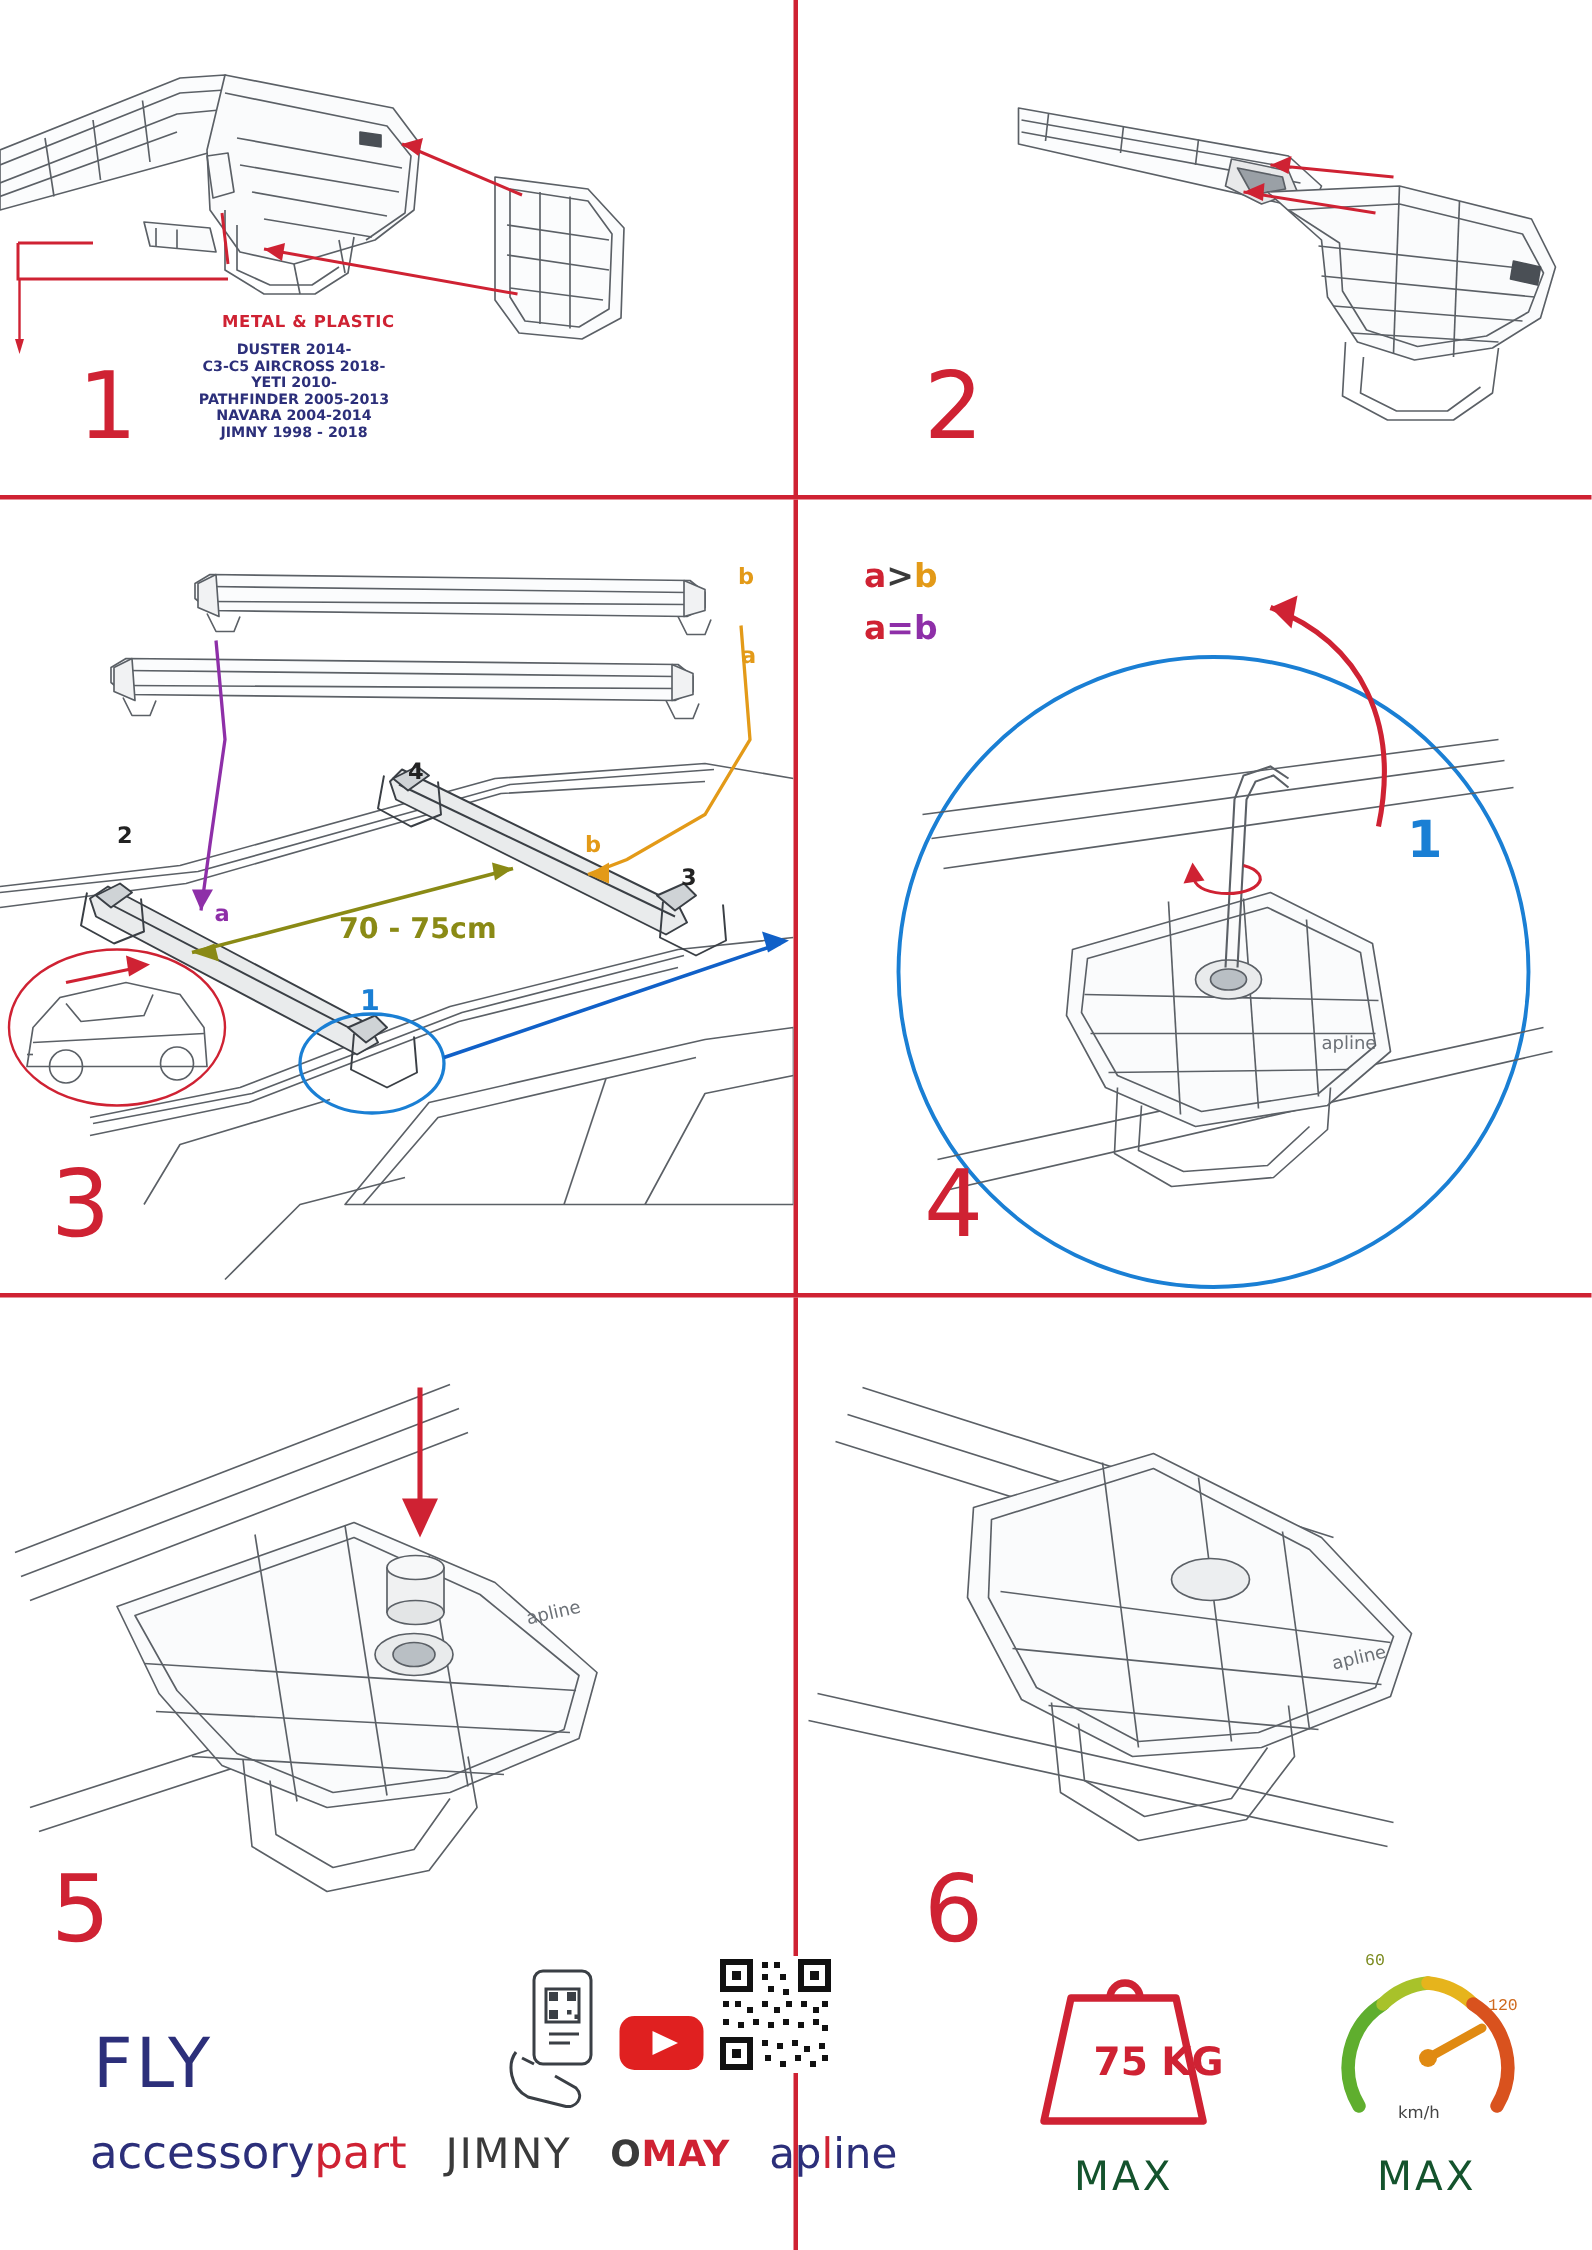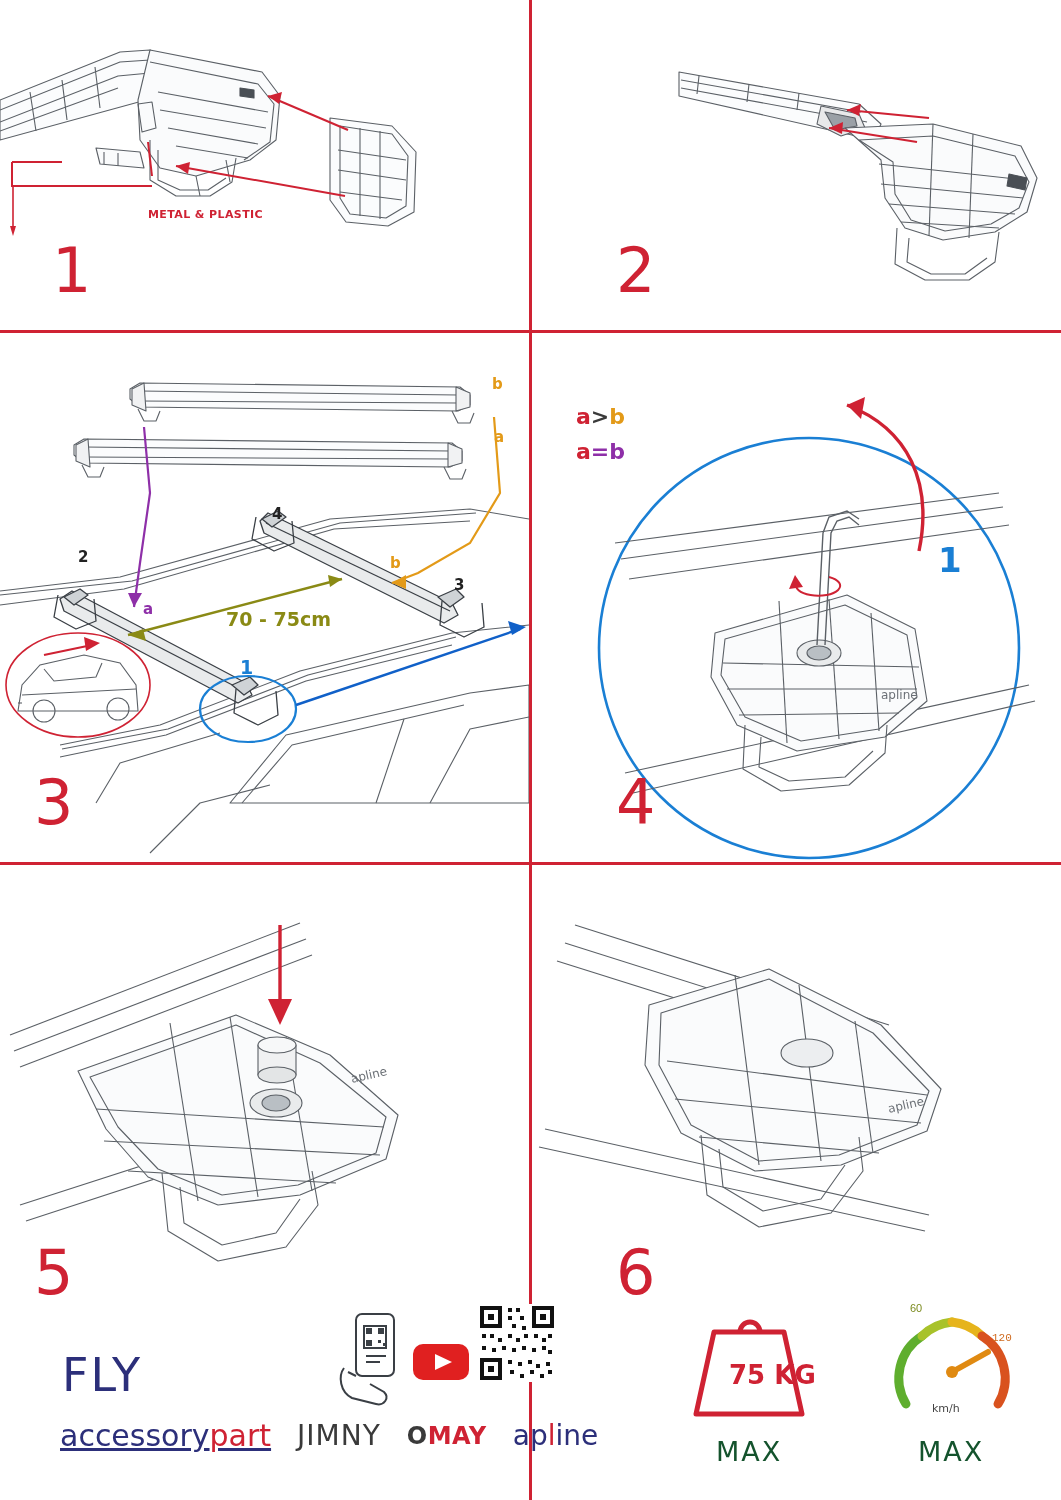--- a/index.html
+++ b/index.html
@@ -47,21 +47,20 @@
     font-weight:bold;
     text-align:center;
     width:200px;
     font-family:"DejaVu Sans", sans-serif;
   }
   .ab{
     position:absolute;
     font-size:22px;
     font-weight:bold;
     font-family:"DejaVu Sans", sans-serif;
-    margin-top:32px;
   }
   .ab .a{color:#cf2233;}
   .ab .op{color:#3a3a3a;}
   .ab .b{color:#e39a18;}
   .ab.eq .op{color:#8e2fa8;}
   .ab.eq .b{color:#8e2fa8;}
 
   .lbl{position:absolute;font-size:15px;font-weight:bold;font-family:"DejaVu Sans", sans-serif;}
   .lbl.orange{color:#e39a18;}
   .lbl.purple{color:#8e2fa8;}
@@ -78,37 +77,37 @@
   .seq .b{color:#1a7fd4;}
   .one-blue{position:absolute;color:#1a7fd4;font-size:34px;font-weight:bold;font-family:"DejaVu Sans", sans-serif;}
   .one-sm{position:absolute;color:#1a7fd4;font-size:19px;font-weight:bold;font-family:"DejaVu Sans", sans-serif;}
 
   
   .fly{
     position:absolute;color:#2c2f7a;font-size:46px;letter-spacing:2px;
     font-family:"DejaVu Sans", sans-serif;
   }
   .brandrow{position:absolute;display:flex;align-items:center;gap:26px;}
-  .b-accessory{font-size:30px;color:#2c2f7a;font-family:"DejaVu Sans", sans-serif;text-decoration:underline;}
+  .b-accessory{font-size:30px;color:#2c2f7a;font-family:"DejaVu Sans", sans-serif;}
   .b-accessory .part{color:#cf2233;}
   .b-omad{font-size:28px;color:#3a3a3a;font-family:"DejaVu Sans", sans-serif;letter-spacing:1px;}
   .b-omay{font-size:24px;color:#cf2233;font-weight:bold;font-family:"DejaVu Sans", sans-serif;letter-spacing:.5px;}
   .b-omay .o{color:#3a3a3a;}
   .b-apline{font-size:28px;color:#2c2f7a;font-family:"DejaVu Sans", sans-serif;}
   .b-apline .l{color:#cf2233;}
 
   .maxlabel{
     position:absolute;font-size:27px;color:#14532d;letter-spacing:2px;
     font-family:"DejaVu Sans", sans-serif;
   }
   .kgtext{
     position:absolute;color:#cf2233;font-size:26px;font-weight:bold;
     font-family:"DejaVu Sans", sans-serif;
   }
-  .speed-t{position:absolute;font-size:11px;color:#7b8a1e;font-family:Liberation Sans, sans-serif;}
+  .speed-t{position:absolute;font-size:11px;color:#7b8a1e;font-family:Liberation Mono, monospace;}
   .speed-t2{position:absolute;font-size:11px;color:#cf6a1e;font-family:Liberation Mono, monospace;}
   .kmh{position:absolute;font-size:11px;color:#444;font-family:"DejaVu Sans", sans-serif;}
 </style>
 </head>
 <body>
 
 <div class="sheet">
 
   <div class="hrule" style="top:330px"></div>
   <div class="hrule" style="top:862px"></div>
@@ -167,20 +166,26 @@
         <path d="M176 166 L190 162 L188 174 Z"></path>
         <path d="M10 226 L16 226 L13 236 Z"></path>
       </g>
       <g stroke="#cf2233" stroke-width="1.6" fill="none">
         <path d="M13 186 L13 228"></path>
       </g>
     </svg>
   </div>
 
   <div class="metal-title" style="left:148px;top:208px">METAL &amp; PLASTIC</div>
+  <div class="carlist" style="left:96px;top:228px;white-space:pre-line">DUSTER 2014-
+C3-C5 AIRCROSS 2018-
+YETI 2010-
+PATHFINDER 2005-2013
+NAVARA 2004-2014
+JIMNY 1998 - 2018</div>
   <div class="stepnum" style="left:52px;top:240px">1</div>
 
   <div class="art" style="left:529px;top:0;width:532px;height:330px">
     <svg width="532" height="330" viewBox="0 0 532 330">
       <g fill="none" stroke="#5b6066" stroke-width="1.1" stroke-linejoin="round">
 
         <path d="M150 72 L330 104 L352 124 L345 140 L150 96 Z" fill="#fbfcfd"></path>
         <path d="M152 80 L332 112"></path>
         <path d="M152 88 L338 122"></path>
         <path d="M170 76 L168 94"></path>

